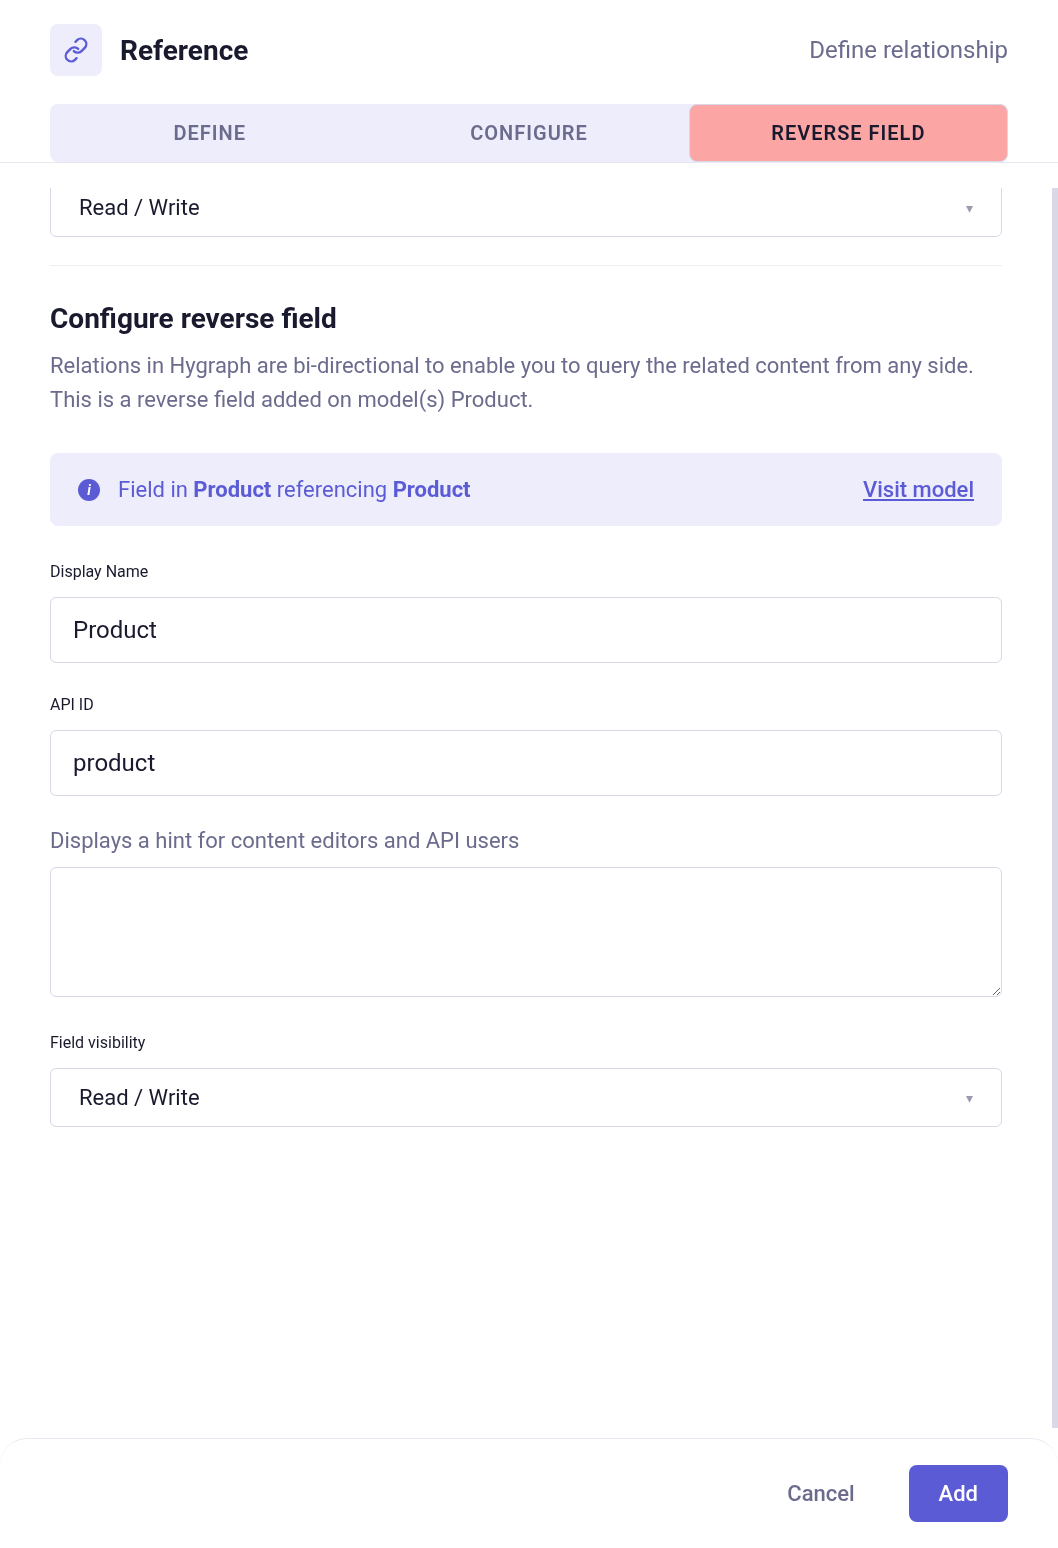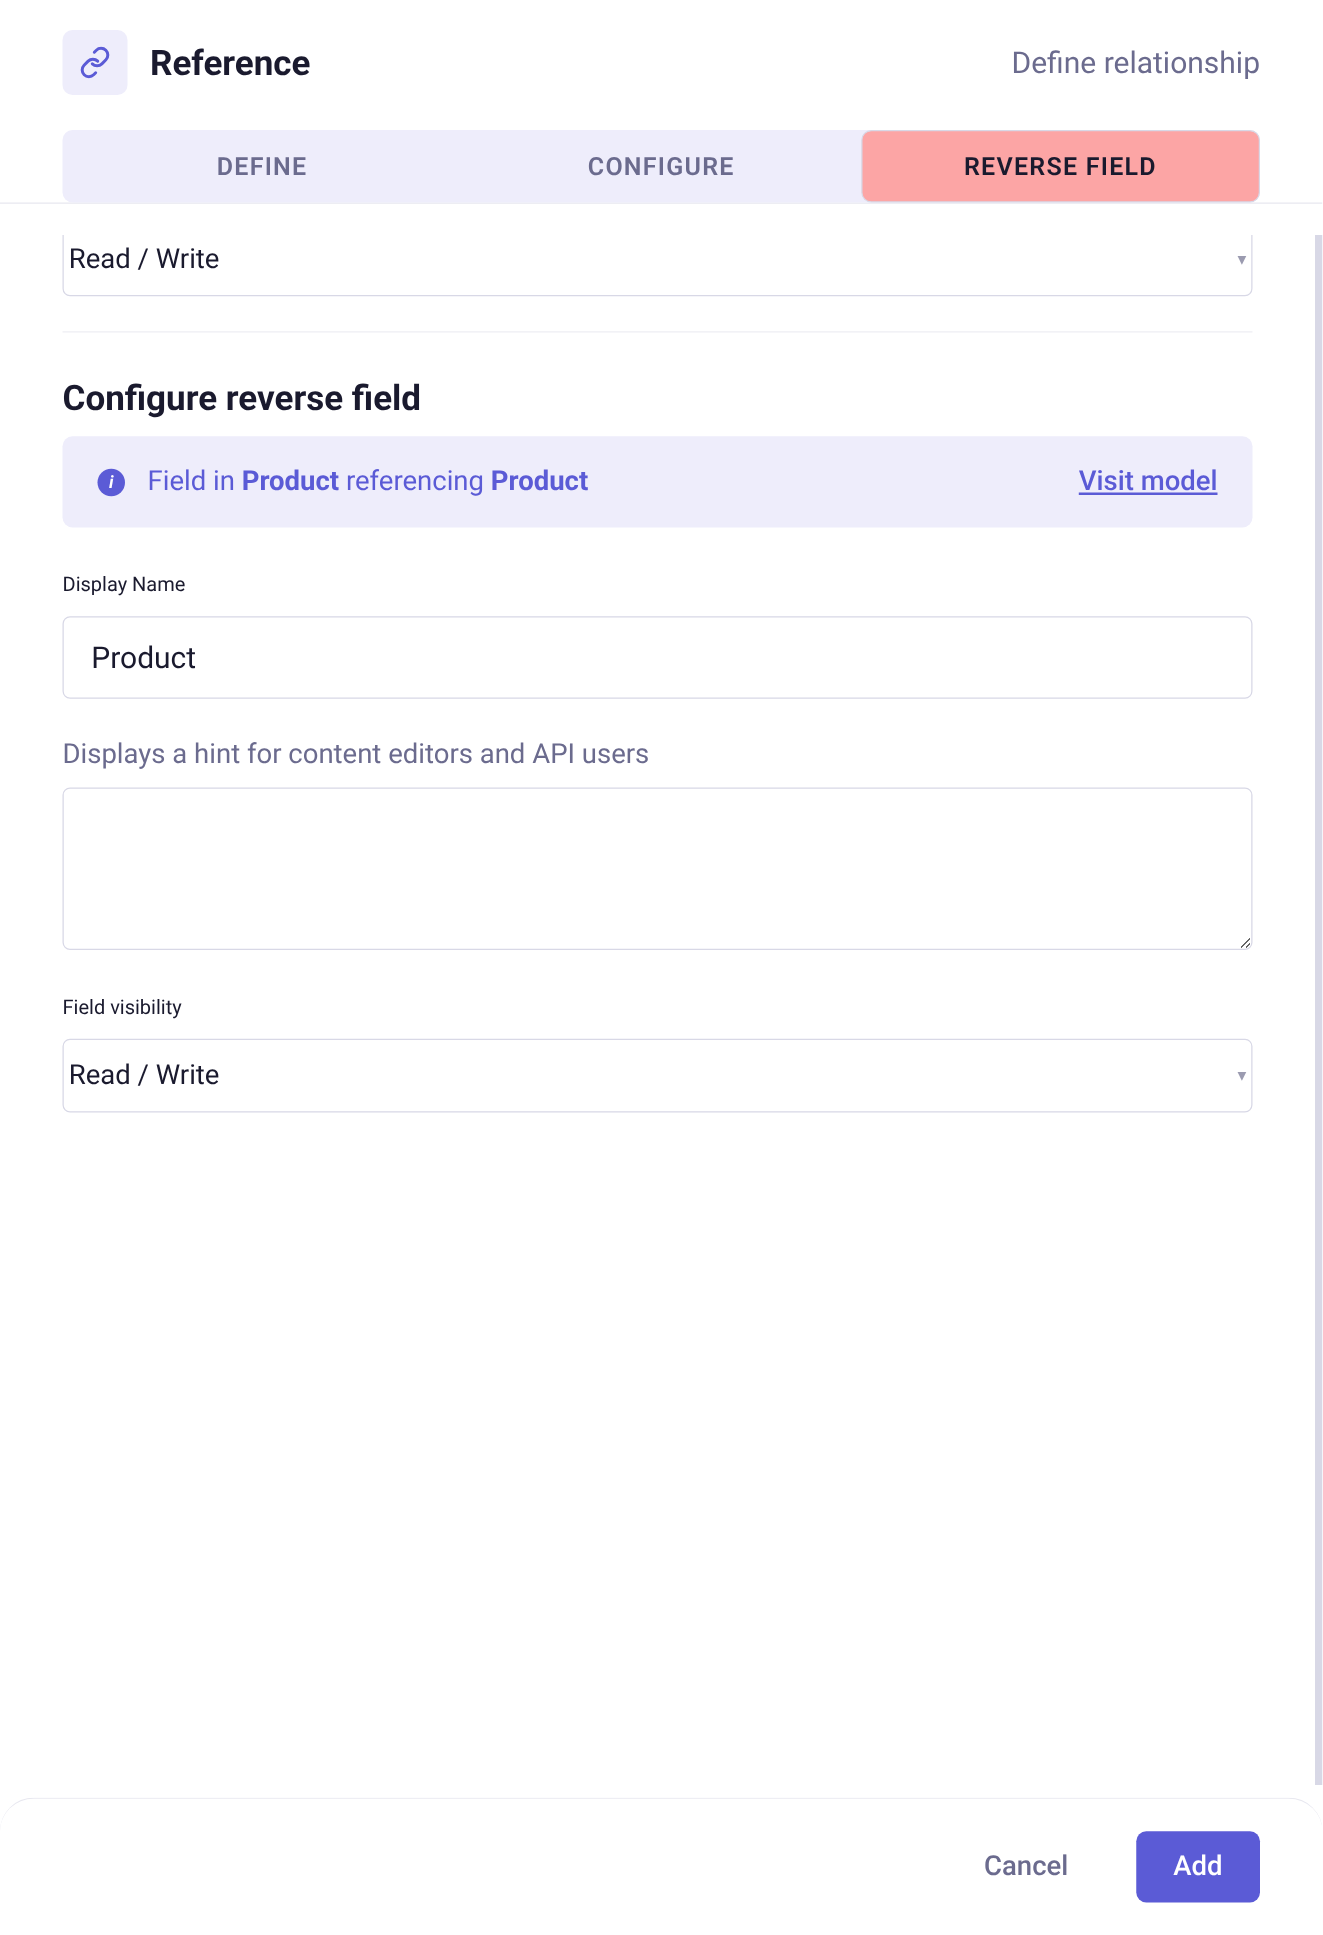--- a/index.html
+++ b/index.html
@@ -48,21 +48,21 @@
 .scroll-area {
   position: absolute; top: 188px; bottom: 120px; left: 0; right: 0;
   overflow-y: auto; padding: 0 50px;
   border-right: 6px solid #d8d8e6;
 }
 .peek-select {
   margin-bottom: 24px; position: relative; margin-top: -10px;
 }
 .select-box {
   width: 100%; border: 1px solid #d8d8e6; border-radius: 6px;
-  padding: 16px 4px; font-size: 22px; color: #1a1a2e;
+  padding: 16px 28px; font-size: 22px; color: #1a1a2e;
   background: #fff; display: flex; align-items: center; justify-content: space-between;
   cursor: pointer;
 }
 .select-box .caret { color: #9b9bb0; font-size: 14px; }
 hr.divider {
   border: none; border-top: 1px solid #eeeef4; margin: 28px 0 36px 0;
 }
 .section-title { font-size: 28px; font-weight: 700; color: #1a1a2e; margin-bottom: 14px; }
 .section-desc { font-size: 22px; line-height: 1.55; color: #6b6b8e; margin-bottom: 36px; }
 .info-banner {
@@ -126,36 +126,41 @@
   <div class="peek-select">
     <div class="select-box">
       <span>Read / Write</span>
       <span class="caret">▾</span>
     </div>
   </div>
 
   <hr class="divider">
 
   <div class="section-title">Configure reverse field</div>
+  <div class="section-desc">Relations in Hygraph are bi-directional to enable you to query the related content from any side. This is a reverse field added on model(s) Product.</div>
 
   <div class="info-banner">
     <div class="info-left">
       <div class="info-icon">i</div>
       <span>
         <span>Field in </span><span class="bold">Product</span><span> referencing </span><span class="bold">Product</span>
       </span>
     </div>
     <a class="visit-link">Visit model</a>
   </div>
 
   <div class="form-group">
     <label class="form-label">Display Name</label>
     <input class="text-input" type="text" value="Product" style="">
   </div>
 
+  <div class="form-group">
+    <label class="form-label">API ID</label>
+    <input class="text-input" type="text" value="product" style="">
+  </div>
 
   <div class="form-group">
     <div class="form-hint">Displays a hint for content editors and API users</div>
     <textarea class="text-input" value="" style=""></textarea>
   </div>
 
   <div class="form-group">
     <label class="form-label">Field visibility</label>
     <div class="select-box">
       <span>Read / Write</span>

